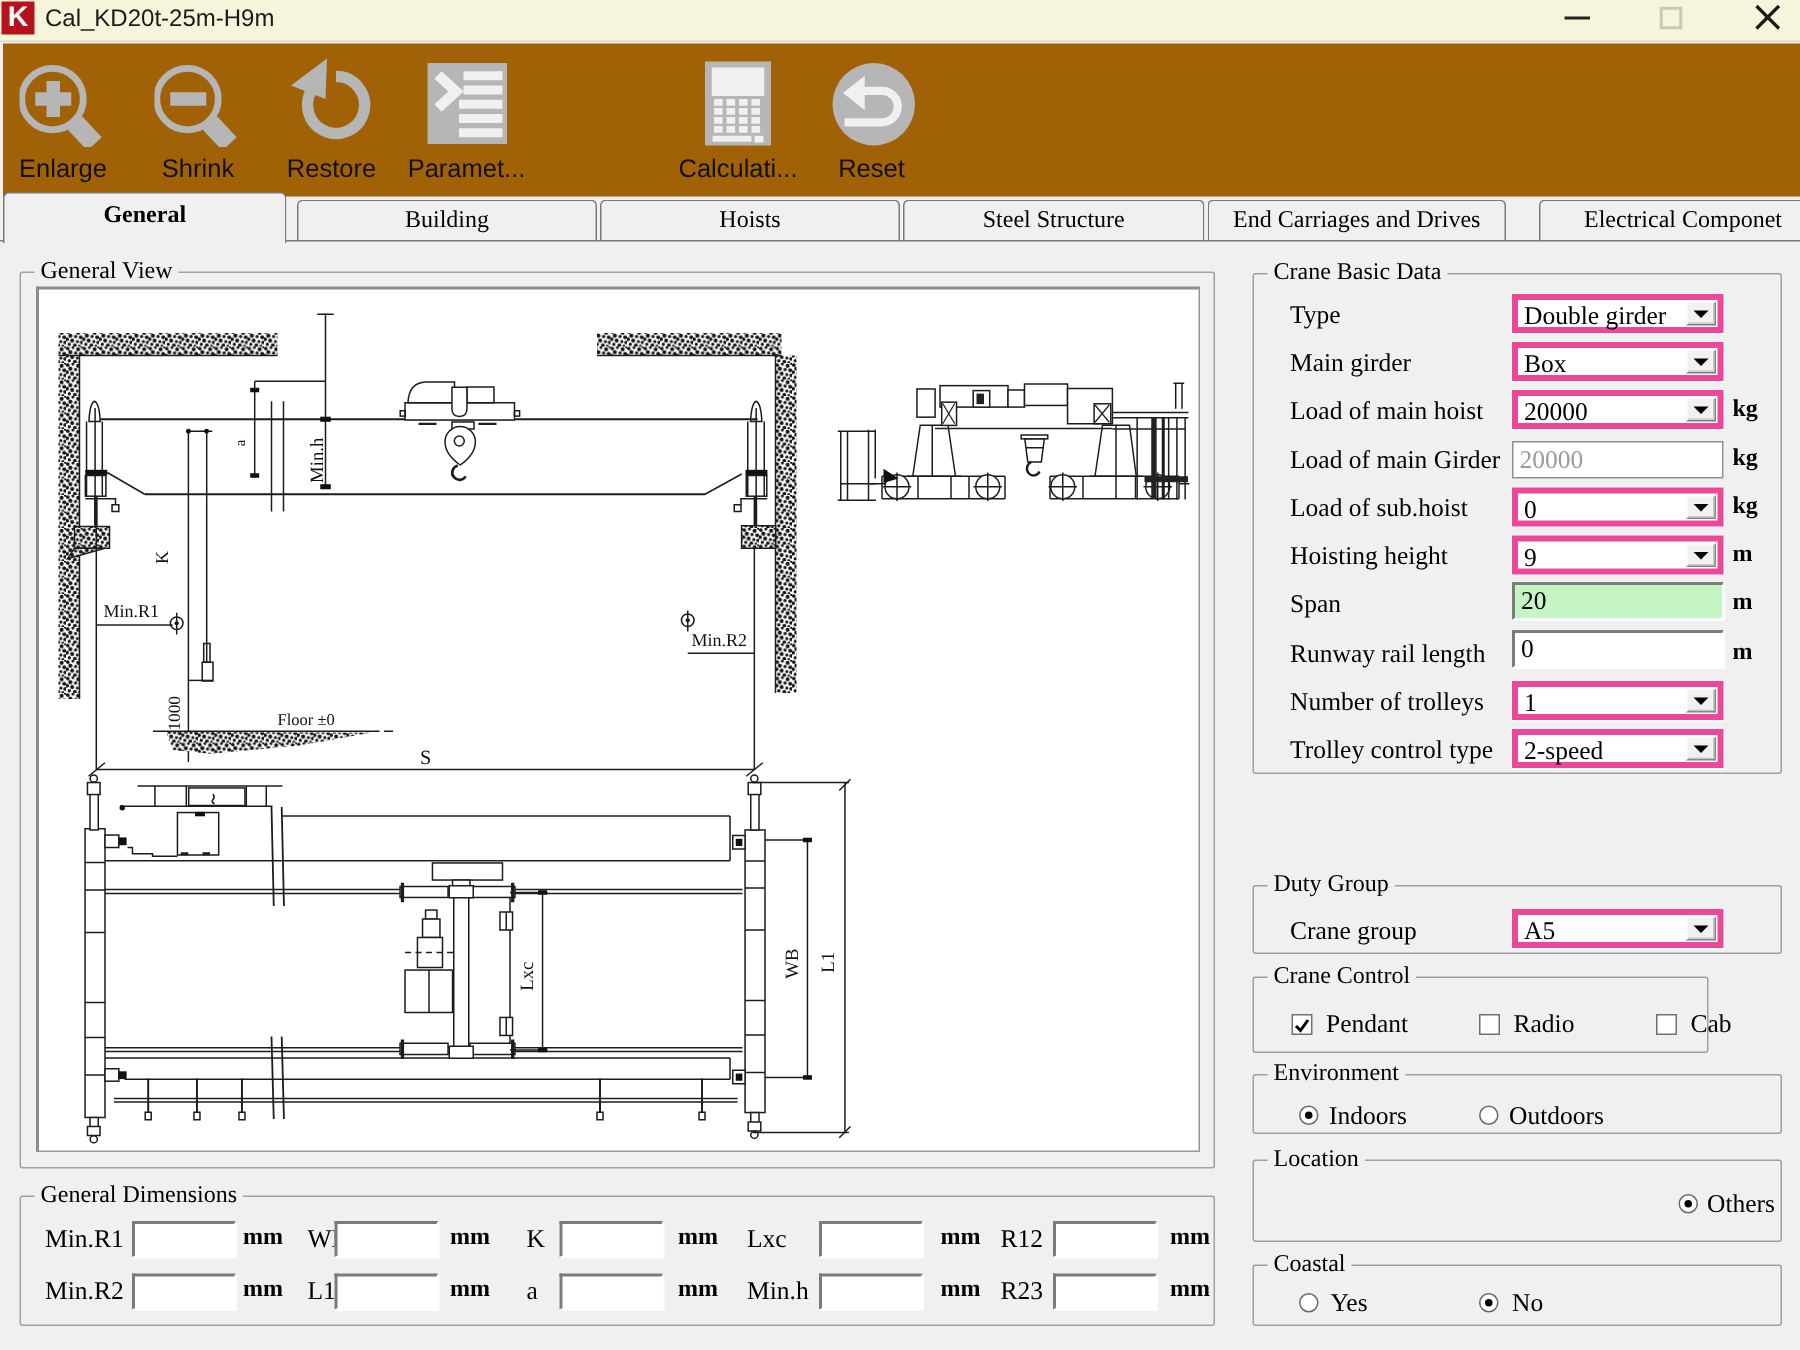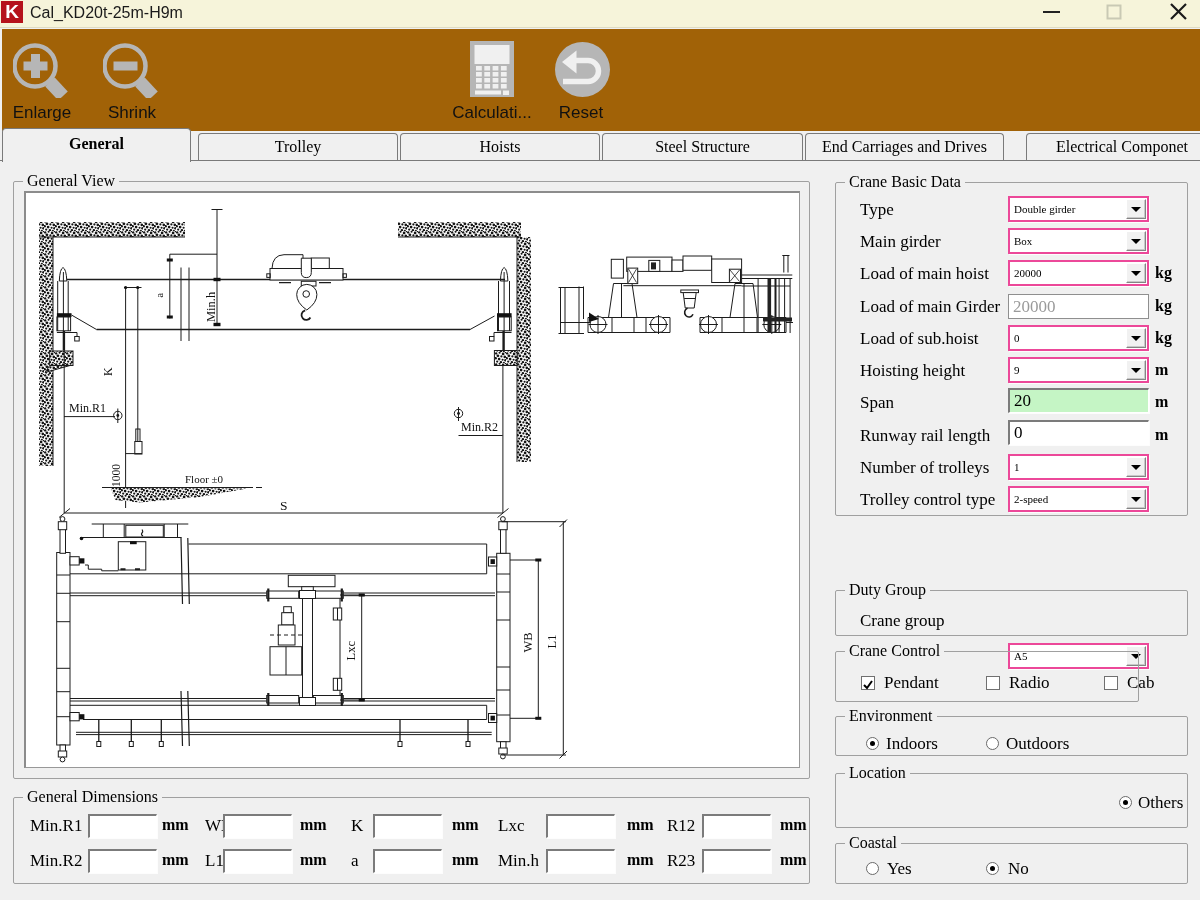--- a/index.html
+++ b/index.html
@@ -38,22 +38,22 @@
     background:#fff; border:2px solid #8c8c8c; border-right:1px solid #989898;
     border-bottom:1px solid #989898; }
   
   .lbl { position:absolute; font-size:17px; color:#000; white-space:nowrap; }
   .unit { position:absolute; font-size:16px; font-weight:bold; color:#000; }
   .tbox { position:absolute; background:#fff;
     border-top:2px solid #7b7b7b; border-left:2px solid #7b7b7b;
     border-bottom:1px solid #fff; border-right:1px solid #fff;
     box-shadow:1px 1px 0 #fdfdfd;
     font-size:17px; padding-left:4px; line-height:21px; }
-  .combo { position:absolute; background:#fff; border:2px solid #ec4899;
-    box-shadow:1px 1px 0 #fdfdfd; font-size:11px; padding-left:4px; }
+  .combo { position:absolute; background:#fff; border:4px solid #ec4899;
+    box-shadow:1px 1px 0 #fdfdfd; font-size:17px; padding-left:4px; }
   .combo .ct { display:block; line-height:22px; }
   .cbtn { position:absolute; right:1px; top:1px; width:20px; bottom:1px;
     background:#f1f1f1; border:1px solid #fff;
     border-right-color:#848484; border-bottom-color:#848484;
     box-shadow:inset -1px -1px 0 #c8c8c8; }
   .cbtn:after { content:""; position:absolute; left:50%; top:50%;
     margin-left:-5px; margin-top:-2px; border:5px solid transparent;
     border-top:5px solid #000; border-bottom:none; }
   .chk { position:absolute; width:14px; height:14px; background:#fff;
     border:1px solid #707070; }
@@ -86,20 +86,41 @@
     <div class="tlabel">Enlarge</div>
   </div>
   <div class="tbtn" style="left:85px;">
     <svg width="58" height="62" viewBox="0 0 58 62">
       <circle cx="22" cy="30" r="20.5" stroke="#b6b6b6" stroke-width="4.5" fill="none"></circle>
       <rect x="10.5" y="25.5" width="24" height="9" fill="#b6b6b6"></rect>
       <path d="M37 46 L50 60" stroke="#b6b6b6" stroke-width="13"></path>
     </svg>
     <div class="tlabel">Shrink</div>
   </div>
+  <div class="tbtn" style="left:174px;">
+    <svg width="58" height="62" viewBox="0 0 58 62">
+      <path d="M32 15 A 19 19 0 1 1 18.6 20.6" stroke="#b6b6b6" stroke-width="7.5" fill="none"></path>
+      <path d="M2 21 L26 3 L25 30 Z" fill="#b6b6b6"></path>
+    </svg>
+    <div class="tlabel">Restore</div>
+  </div>
+  <div class="tbtn" style="left:264px;">
+    <svg width="58" height="62" viewBox="0 0 58 62">
+      <rect x="3" y="6" width="53" height="54" fill="#b6b6b6"></rect>
+      <path d="M10 14 L22 25 L10 36" stroke="#f0f0f0" stroke-width="7" fill="none"></path>
+      <g fill="#f0f0f0">
+        <rect x="27" y="11.5" width="26" height="6"></rect>
+        <rect x="27" y="21" width="26" height="6"></rect>
+        <rect x="24" y="30.5" width="29" height="6"></rect>
+        <rect x="24" y="40" width="29" height="6"></rect>
+        <rect x="24" y="49.5" width="29" height="6"></rect>
+      </g>
+    </svg>
+    <div class="tlabel">Paramet...</div>
+  </div>
   <div class="tbtn" style="left:445px;text-align:center;">
     <svg width="58" height="62" viewBox="0 0 58 62">
       <rect x="7" y="5" width="44" height="56" fill="#b6b6b6"></rect>
       <rect x="11.5" y="9" width="35" height="19" fill="#f0f0f0"></rect>
       <g fill="#f0f0f0">
         <rect x="13" y="30" width="5.8" height="4.5"></rect>
           <rect x="21.3" y="30" width="5.8" height="4.5"></rect>
           <rect x="29.6" y="30" width="5.8" height="4.5"></rect>
           <rect x="37.9" y="30" width="5.8" height="4.5"></rect>
         <rect x="13" y="36" width="5.8" height="4.5"></rect>
@@ -124,21 +145,21 @@
     <svg width="58" height="62" viewBox="0 0 58 62">
       <circle cx="30.5" cy="33.5" r="27.5" fill="#b6b6b6"></circle>
       <path d="M11 45.5 H36 A 10.5 10.5 0 0 0 36 24.5 H23" stroke="#f0f0f0" stroke-width="5.5" fill="none"></path>
       <path d="M10 26 L24.5 14.5 L24.5 37.5 Z" fill="#f0f0f0"></path>
     </svg>
     <div class="tlabel">Reset</div>
   </div>
 </div>
 
 <div class="tab active" style="left:2px; width:189px;">General</div>
-<div class="tab" style="left:198px; width:200px;">Trolley</div>
+<div class="tab" style="left:198px; width:200px;">Building</div>
 <div class="tab" style="left:400px; width:200px;">Hoists</div>
 <div class="tab" style="left:602px; width:201px;">Steel Structure</div>
 <div class="tab" style="left:805px; width:199px;">End Carriages and Drives</div>
 <div class="tab" style="left:1006px; width:192px;margin-left:20px;">Electrical Componet</div>
 <div id="tabline"></div>
 
 <div class="grp" style="left:13px; top:181px; width:797px; height:598px;">
   <span class="glabel">General View</span>
 </div>
 <div id="panel"></div>
@@ -476,21 +497,21 @@
   <div class="combo" style="left:1008px; top:486px; width:141px; height:26px;">
       <span class="ct">2-speed</span>
       <span class="cbtn"></span>
     </div>
 </div>
 
 <div class="grp" style="left:835px; top:590px; width:353px; height:46px;">
   <span class="glabel">Duty Group</span>
 </div>
 <div class="lbl" style="left:860px; top:611px;">Crane group</div>
-<div class="combo" style="left:1008px; top:606px; width:141px; height:26px;margin-top:37px;">
+<div class="combo" style="left:1008px; top:606px; width:141px; height:26px;">
     <span class="ct">A5</span>
     <span class="cbtn"></span>
   </div>
 
 <div class="grp" style="left:835px; top:651px; width:304px; height:51px;">
   <span class="glabel">Crane Control</span>
 </div>
 <div class="chk" style="left:861px; top:676px;"><svg width="12" height="12">
       <path d="M2 6 L5 9 L10 2" stroke="#000" stroke-width="2" fill="none"></path>
     </svg></div>

